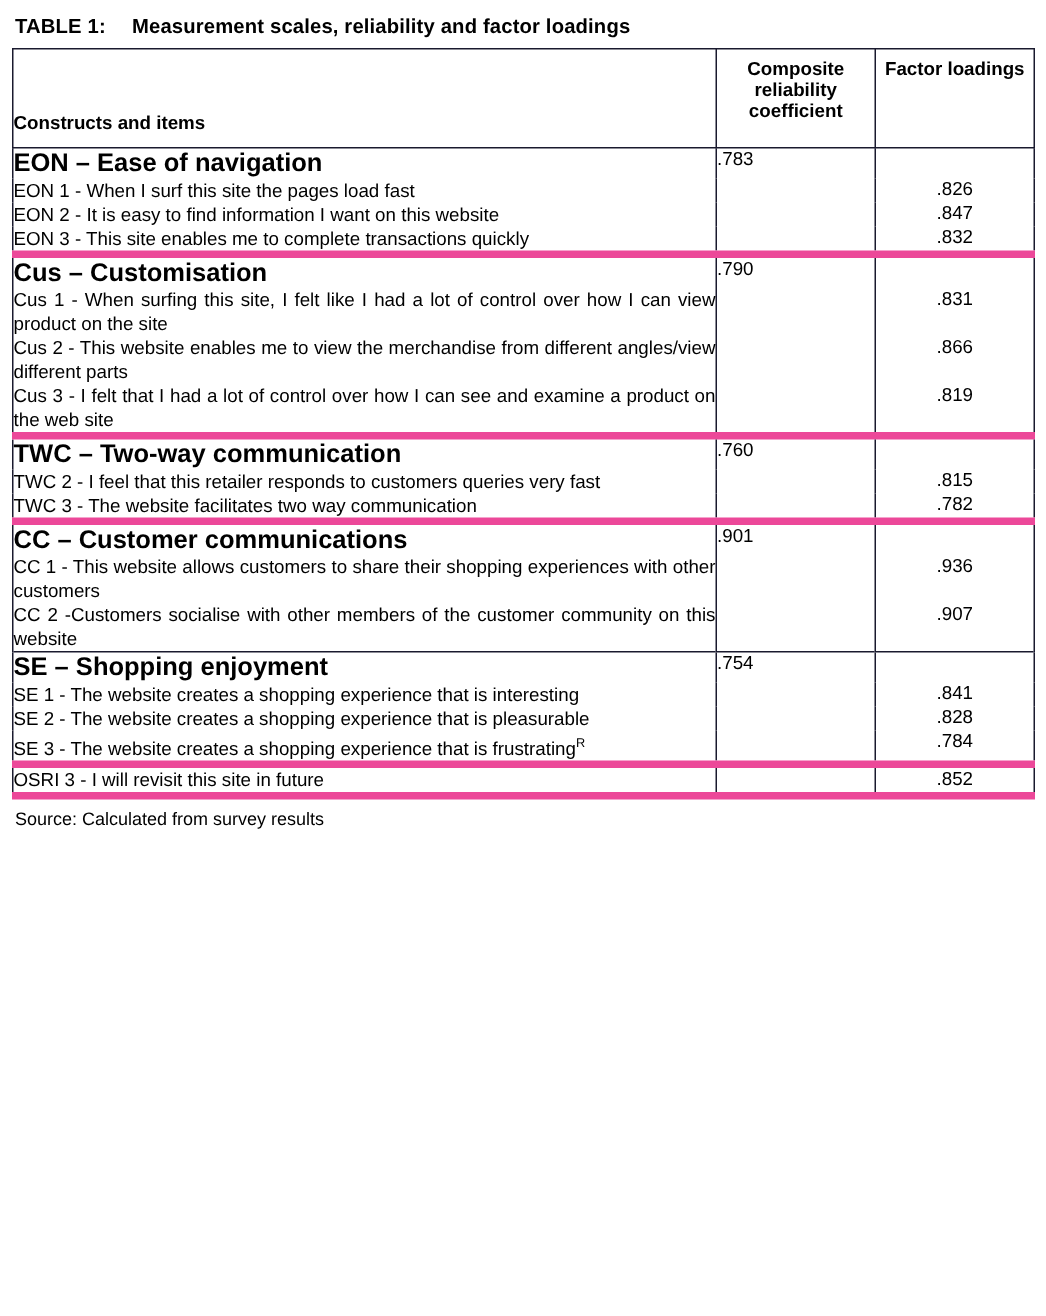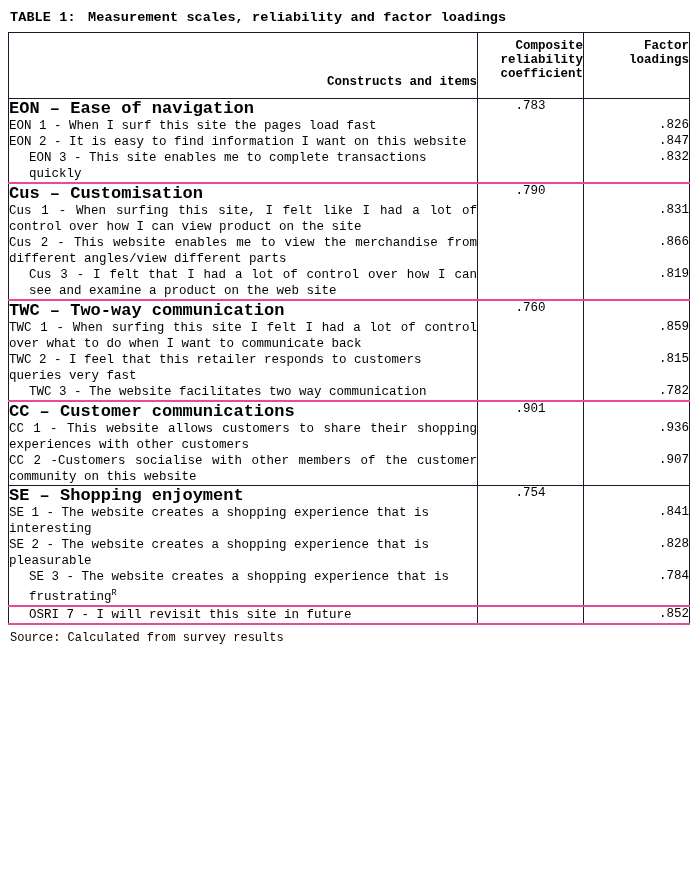--- a/index.html
+++ b/index.html
@@ -13,21 +13,20 @@
     font-family: "Liberation Sans", sans-serif;
     color: #000000;
     font-size: 12.5px;
     position: relative;
     overflow: hidden;
   }
   .page {
     padding: 8px 8px 0 8px;
     box-sizing: border-box;
     width: 557px;
-    font-family: Liberation Mono, monospace;
   }
   .caption {
     font-weight: bold;
     font-size: 13.5px;
     margin: 2px 0 7px 2px;
     letter-spacing: 0.1px;
     white-space: nowrap;
   }
   .caption .cap-label {
     display: inline-block;
@@ -49,61 +48,59 @@
   .col-load   { width: 106px; }
 
   thead th {
     font-weight: bold;
     font-size: 12.5px;
     padding: 6px 6px 7px 6px;
     height: 56px;
     vertical-align: middle;
   }
   thead th.h-item {
-    text-align: right;
+    text-align: left;
     vertical-align: bottom;
     padding-bottom: 9px;
-    padding-left: 34px;
   }
   thead th.h-num {
-    text-align: right;
+    text-align: center;
     vertical-align: top;
     padding-top: 6px;
     line-height: 14px;
   }
 
   
   tr.construct td {
     border-bottom: none;
   }
   .construct-title {
     font-weight: bold;
     padding: 5px 6px 5px 7px;
     font-size: 17px;
   }
   .rel-cell {
+    text-align: left;
+    padding: 5px 12px 0 0;
+    font-size: 12.5px;
+  }
+  .load-cell {
     text-align: center;
-    padding: 5px 12px 0 0;
-    font-size: 12.5px;
-  }
-  .load-cell {
-    text-align: right;
     padding: 0 12px 0 0;
     font-size: 12.5px;
   }
 
   
   tr.item td {
     border-top: none;
     border-bottom: none;
     margin-left: 28px;
   }
   tr.item.last td {
-    border-bottom: 2px solid #ec4899;
-    padding-left: 20px;
+    border-bottom: 5px solid #ec4899;
   }
   tr.construct td.c-first {
     border-bottom: none;
   }
   .item-text {
     padding: 2px 10px 3px 14px;
     font-size: 12.5px;
     line-height: 16px;
   }
   .item-text.justify {
@@ -180,25 +177,20 @@
           <td class="item-text justify">Cus 3 - I felt that I had a lot of control over how I can see and examine a product on the web site</td>
           <td class="rel-cell"></td>
           <td class="load-cell">.819</td>
         </tr>
         <tr class="construct">
           <td class="construct-title c-first">TWC – Two-way communication</td>
           <td class="rel-cell">.760</td>
           <td class="load-cell"></td>
         </tr>
         <tr class="item">
-          <td class="item-text justify">TWC 1 - When surfing this site I felt I had a lot of control over what to do when I want to communicate back</td>
-          <td class="rel-cell"></td>
-          <td class="load-cell">.859</td>
-        </tr>
-        <tr class="item">
           <td class="item-text">TWC 2 - I feel that this retailer responds to customers queries very fast</td>
           <td class="rel-cell"></td>
           <td class="load-cell">.815</td>
         </tr>
         <tr class="item last">
           <td class="item-text">TWC 3 - The website facilitates two way communication</td>
           <td class="rel-cell"></td>
           <td class="load-cell">.782</td>
         </tr>
         <tr class="construct">
@@ -230,21 +222,21 @@
           <td class="item-text">SE 2 - The website creates a shopping experience that is pleasurable</td>
           <td class="rel-cell"></td>
           <td class="load-cell">.828</td>
         </tr>
         <tr class="item last">
           <td class="item-text">SE 3 - The website creates a shopping experience that is frustrating<span class="sup">R</span></td>
           <td class="rel-cell"></td>
           <td class="load-cell">.784</td>
         </tr>
         <tr class="item last">
-          <td class="item-text">OSRI 7 - I will revisit this site in future</td>
+          <td class="item-text">OSRI 3 - I will revisit this site in future</td>
           <td class="rel-cell"></td>
           <td class="load-cell">.852</td>
         </tr>
       </tbody>
   </table>
 
   <div class="source">Source: Calculated from survey results</div>
 </div>
 
 </body></html>

